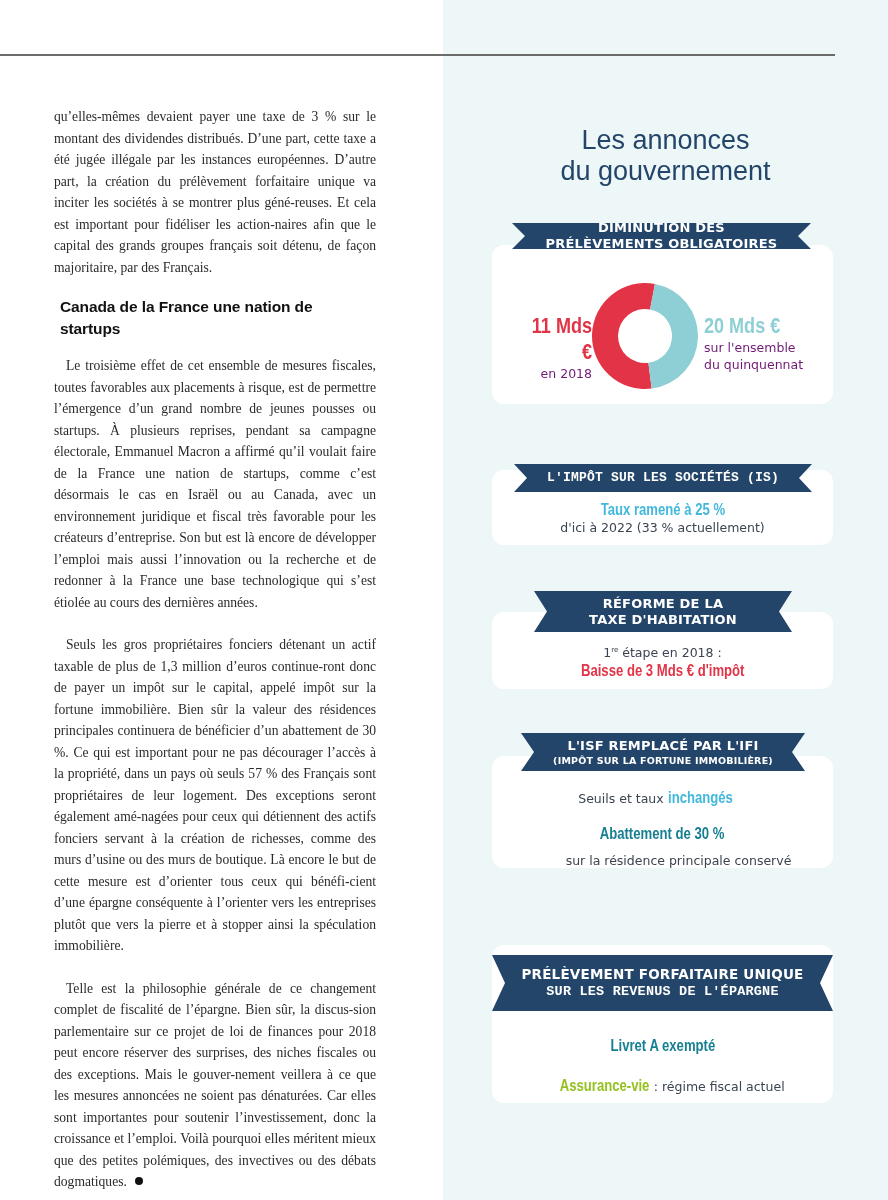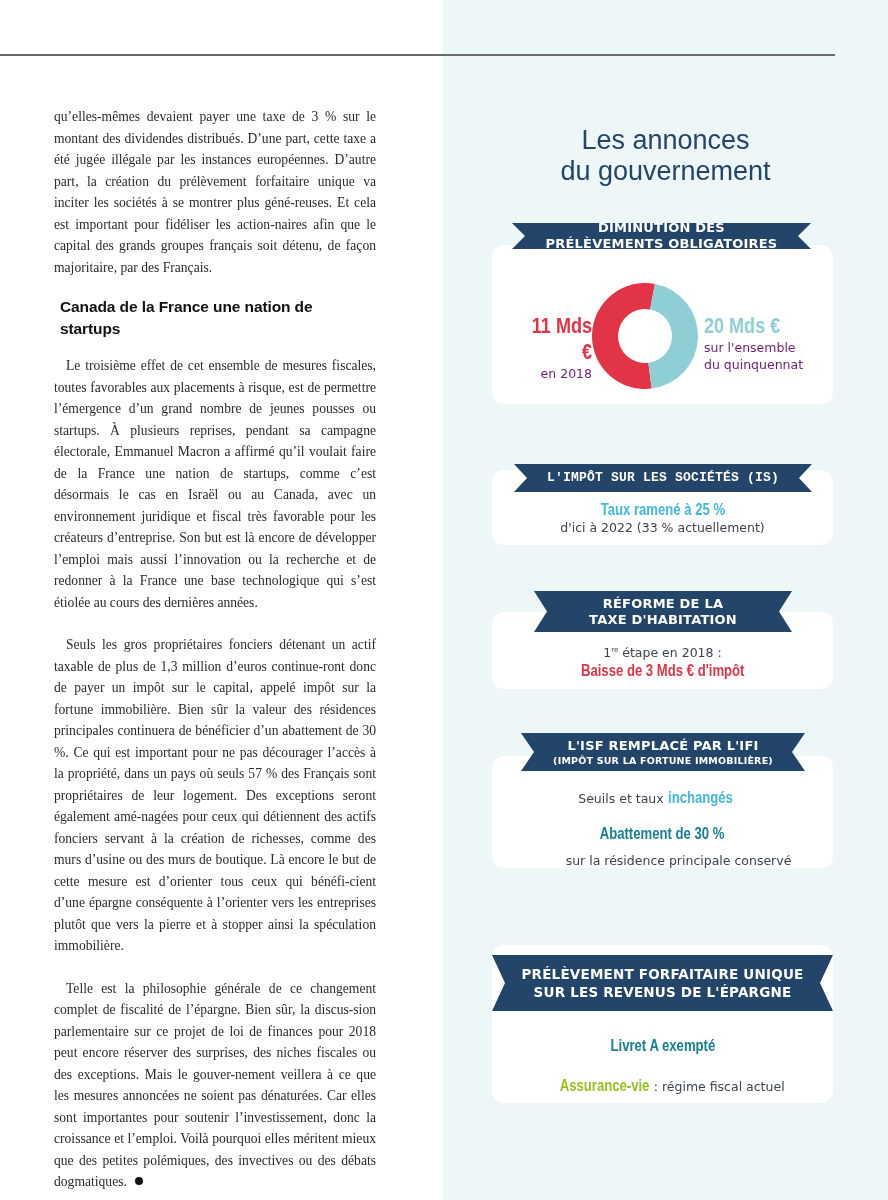--- a/index.html
+++ b/index.html
@@ -144,14 +144,14 @@
 </div>
 
 <div class="card" style="top:945px;height:158px;">
   <div class="ctext" style="top:27px;"><span class="cond mid cyan" style="transform-origin:right center;">Environ 30 %</span><span> dès 2018 sur les nouveaux</span></div>
   <div class="ctext" style="top:46px;">flux d’investissements au-delà de 150 005 €</div>
   <div class="ctext" style="top:91px;"><span class="cond mid teal">Livret A exempté</span></div>
   <div class="ctext" style="top:131px;"><span class="cond mid green" style="transform-origin:right center;">Assurance-vie</span><span> : régime fiscal actuel</span></div>
 </div>
 <div class="banner" style="left:492px;top:913px;width:341px;height:56px;margin-top:42px;">
   <div class="b1" style="font-size:13.5px;line-height:18px;">PRÉLÈVEMENT FORFAITAIRE UNIQUE</div>
-  <div class="b1" style="font-size:13.5px;line-height:18px;">SUR LES REVENUS DE L'ÉPARGNE</div>
+  <div class="b1" style="font-size:13.5px;line-height:18px;font-family:Liberation Mono, monospace;">SUR LES REVENUS DE L'ÉPARGNE</div>
 </div>
 
 </body></html>

